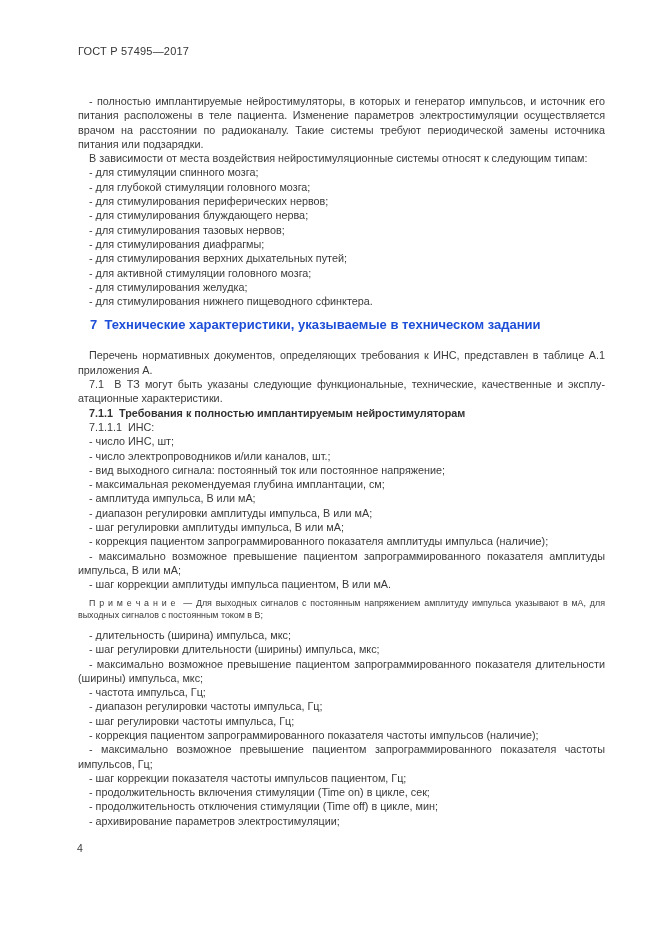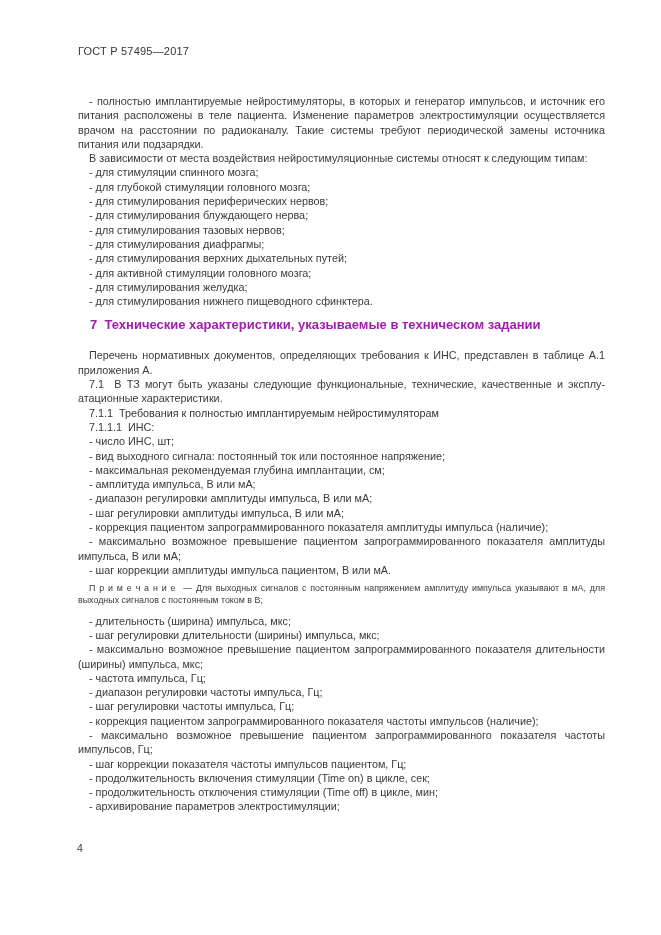--- a/index.html
+++ b/index.html
@@ -43,24 +43,24 @@
     text-indent: 11px;
     color: #3a3a3a;
   }
   .content p.heading {
     font-size: 13px;
     line-height: 16px;
     font-weight: bold;
     text-align: left;
     text-indent: 12px;
     margin: 9px 0 15px 0;
-    color: #a21caf;
+    color: #1d4ed8;
   }
   .content p.bold-para {
-    font-weight: normal;
+    font-weight: bold;
     color: #333333;
   }
   .content p.note {
     font-size: 8.9px;
     line-height: 12.2px;
     margin: 5px 0 7px 0;
   }
   .footer-page-num {
     position: absolute;
     left: 77px;
@@ -87,20 +87,21 @@
       <p class="para list-item">- для стимулирования верхних дыхательных путей;</p>
       <p class="para list-item">- для активной стимуляции головного мозга;</p>
       <p class="para list-item">- для стимулирования желудка;</p>
       <p class="para list-item">- для стимулирования нижнего пищеводного сфинктера.</p>
       <p class="heading">7&nbsp;&nbsp;Технические характеристики, указываемые в техническом задании</p>
       <p class="para">Перечень нормативных документов, определяющих требования к ИНС, представлен в табли­це А.1 приложения А.</p>
       <p class="para">7.1&nbsp;&nbsp;В ТЗ могут быть указаны следующие функциональные, технические, качественные и эксплу­атационные характеристики.</p>
       <p class="para bold-para">7.1.1&nbsp;&nbsp;Требования к полностью имплантируемым нейростимуляторам</p>
       <p class="para">7.1.1.1&nbsp;&nbsp;ИНС:</p>
       <p class="para list-item">- число ИНС, шт;</p>
+      <p class="para list-item">- число электропроводников и/или каналов, шт.;</p>
       <p class="para list-item">- вид выходного сигнала: постоянный ток или постоянное напряжение;</p>
       <p class="para list-item">- максимальная рекомендуемая глубина имплантации, см;</p>
       <p class="para list-item">- амплитуда импульса, В или мА;</p>
       <p class="para list-item">- диапазон регулировки амплитуды импульса, В или мА;</p>
       <p class="para list-item">- шаг регулировки амплитуды импульса, В или мА;</p>
       <p class="para list-item">- коррекция пациентом запрограммированного показателя амплитуды импульса (наличие);</p>
       <p class="para list-item">- максимально возможное превышение пациентом запрограммированного показателя амплитуды импульса, В или мА;</p>
       <p class="para list-item">- шаг коррекции амплитуды импульса пациентом, В или мА.</p>
       <p class="note">П р и м е ч а н и е&nbsp;&nbsp;— Для выходных сигналов с постоянным напряжением амплитуду импульса указывают в мА, для выходных сигналов с постоянным током в В;</p>
       <p class="para list-item">- длительность (ширина) импульса, мкс;</p>

